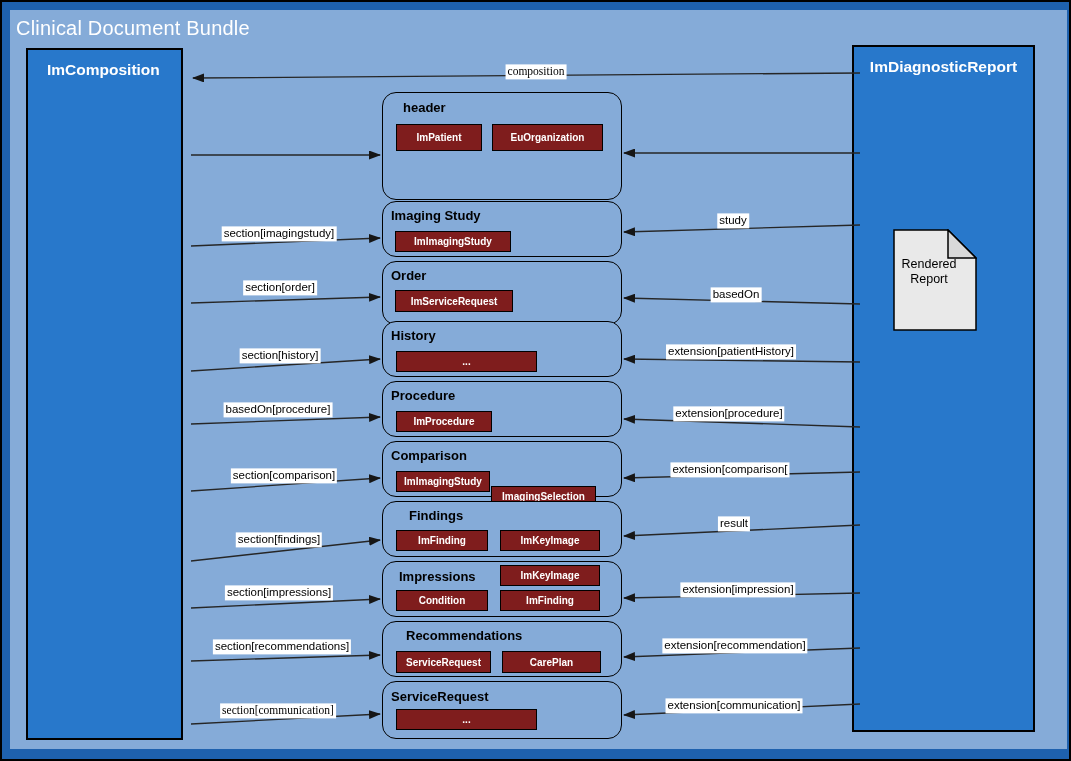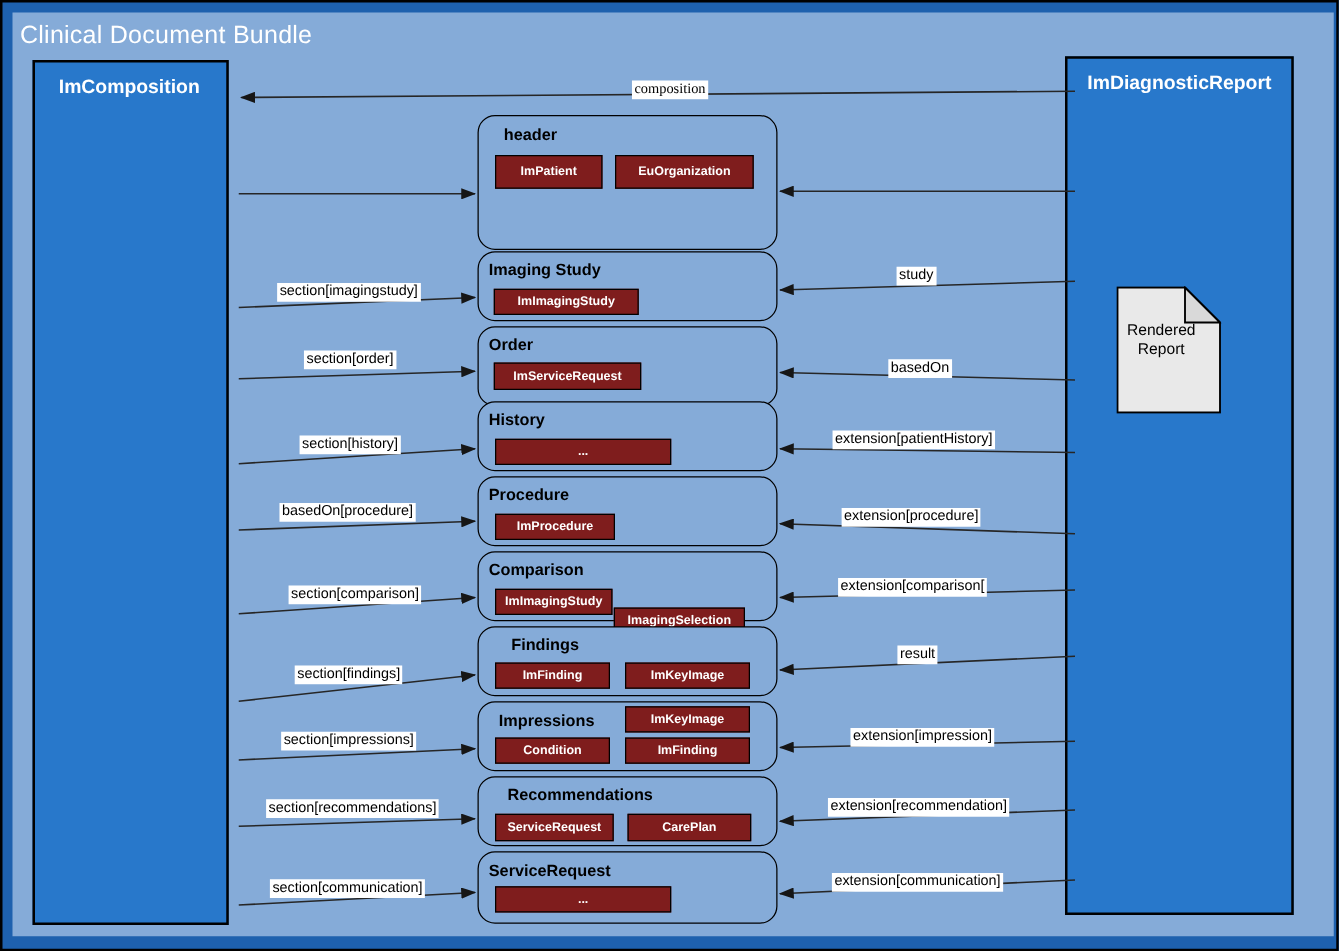--- a/index.html
+++ b/index.html
@@ -160,21 +160,21 @@
     <div class="edge-label" style="left:526px;top:62px;font-family:Liberation Serif, serif;">composition</div>
 
     <div class="edge-label" style="left:269px;top:224px;">section[imagingstudy]</div>
     <div class="edge-label" style="left:270px;top:278px;">section[order]</div>
     <div class="edge-label" style="left:270px;top:346px;">section[history]</div>
     <div class="edge-label" style="left:268px;top:400px;">basedOn[procedure]</div>
     <div class="edge-label" style="left:274px;top:466px;">section[comparison]</div>
     <div class="edge-label" style="left:269px;top:530px;">section[findings]</div>
     <div class="edge-label" style="left:269px;top:583px;">section[impressions]</div>
     <div class="edge-label" style="left:272px;top:637px;">section[recommendations]</div>
-    <div class="edge-label" style="left:268px;top:701px;">section[communication]</div>
+    <div class="edge-label" style="left:268px;top:701px;font-family:Liberation Serif, serif;">section[communication]</div>
 
     <div class="edge-label" style="left:723px;top:211px;">study</div>
     <div class="edge-label" style="left:726px;top:285px;">basedOn</div>
     <div class="edge-label" style="left:721px;top:342px;">extension[patientHistory]</div>
     <div class="edge-label" style="left:719px;top:404px;">extension[procedure]</div>
     <div class="edge-label" style="left:720px;top:460px;">extension[comparison[</div>
     <div class="edge-label" style="left:724px;top:514px;">result</div>
     <div class="edge-label" style="left:728px;top:580px;">extension[impression]</div>
     <div class="edge-label" style="left:725px;top:636px;">extension[recommendation]</div>
     <div class="edge-label" style="left:724px;top:696px;">extension[communication]</div>

